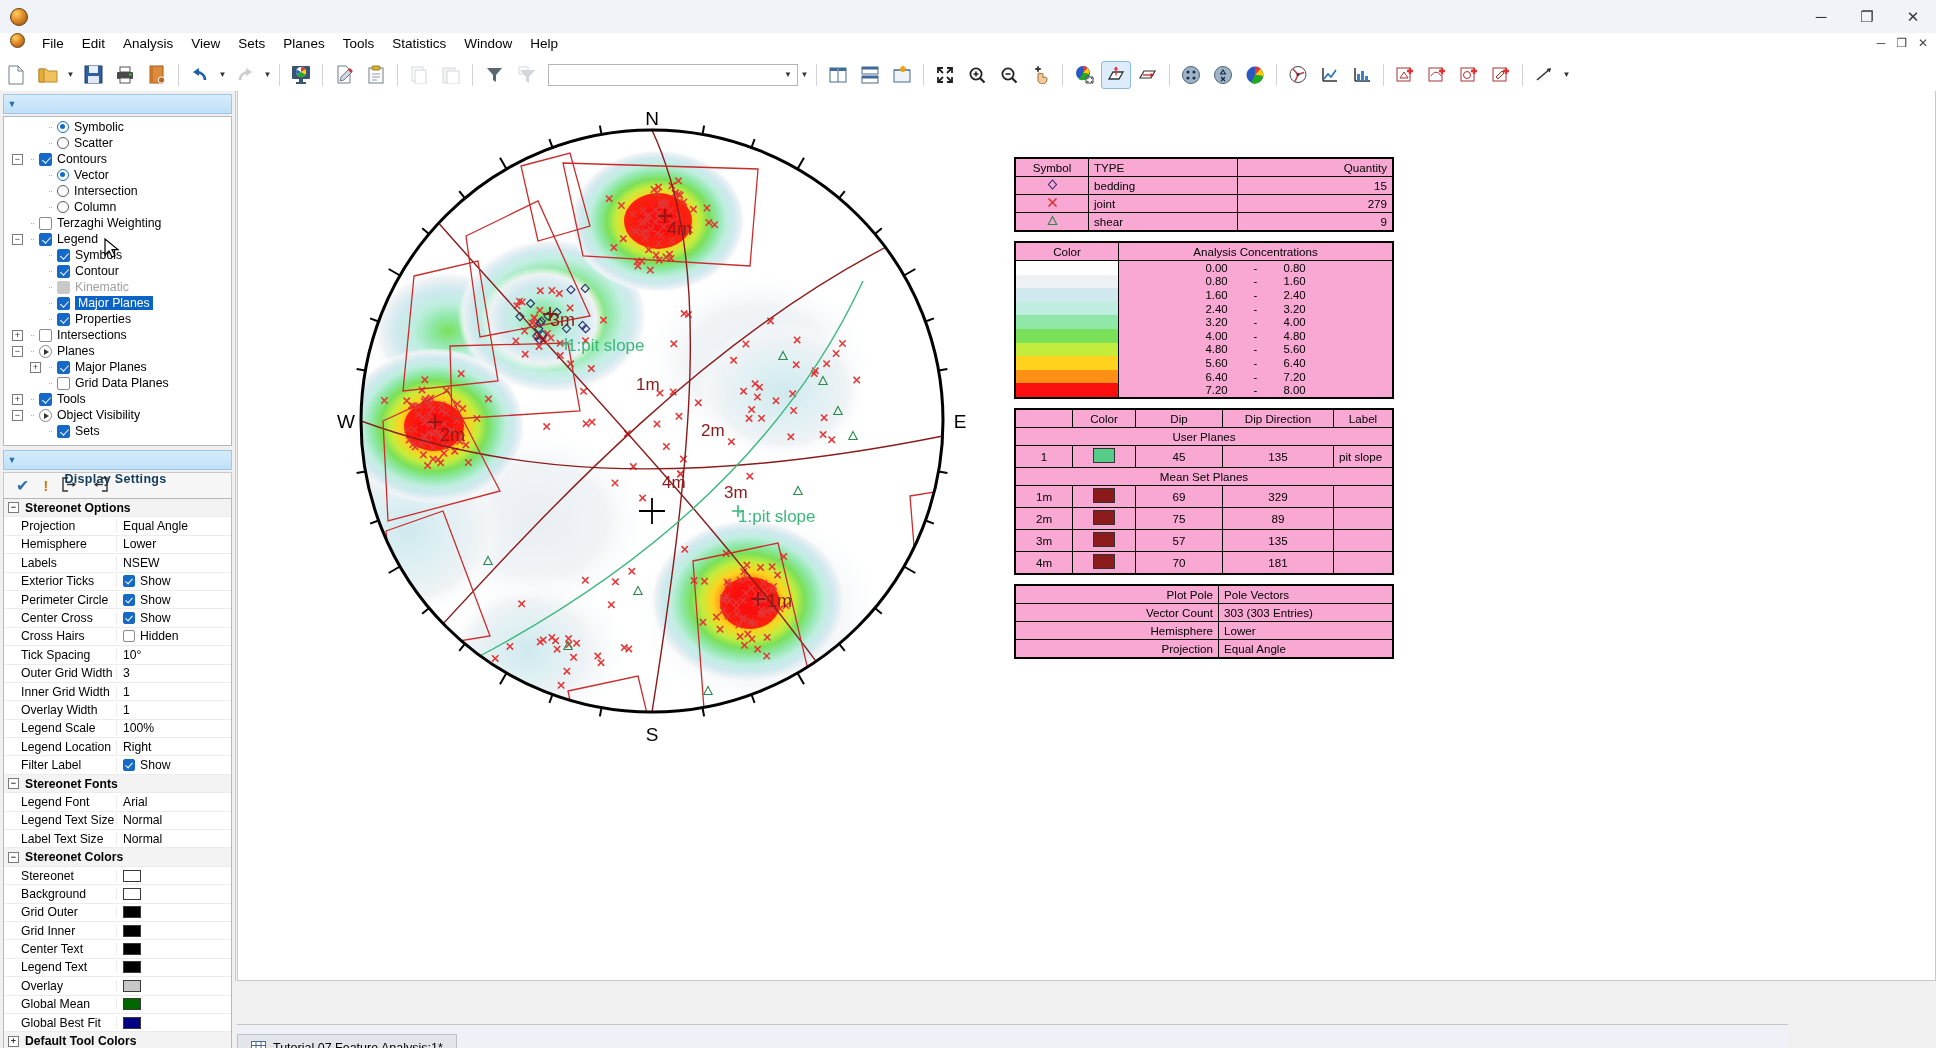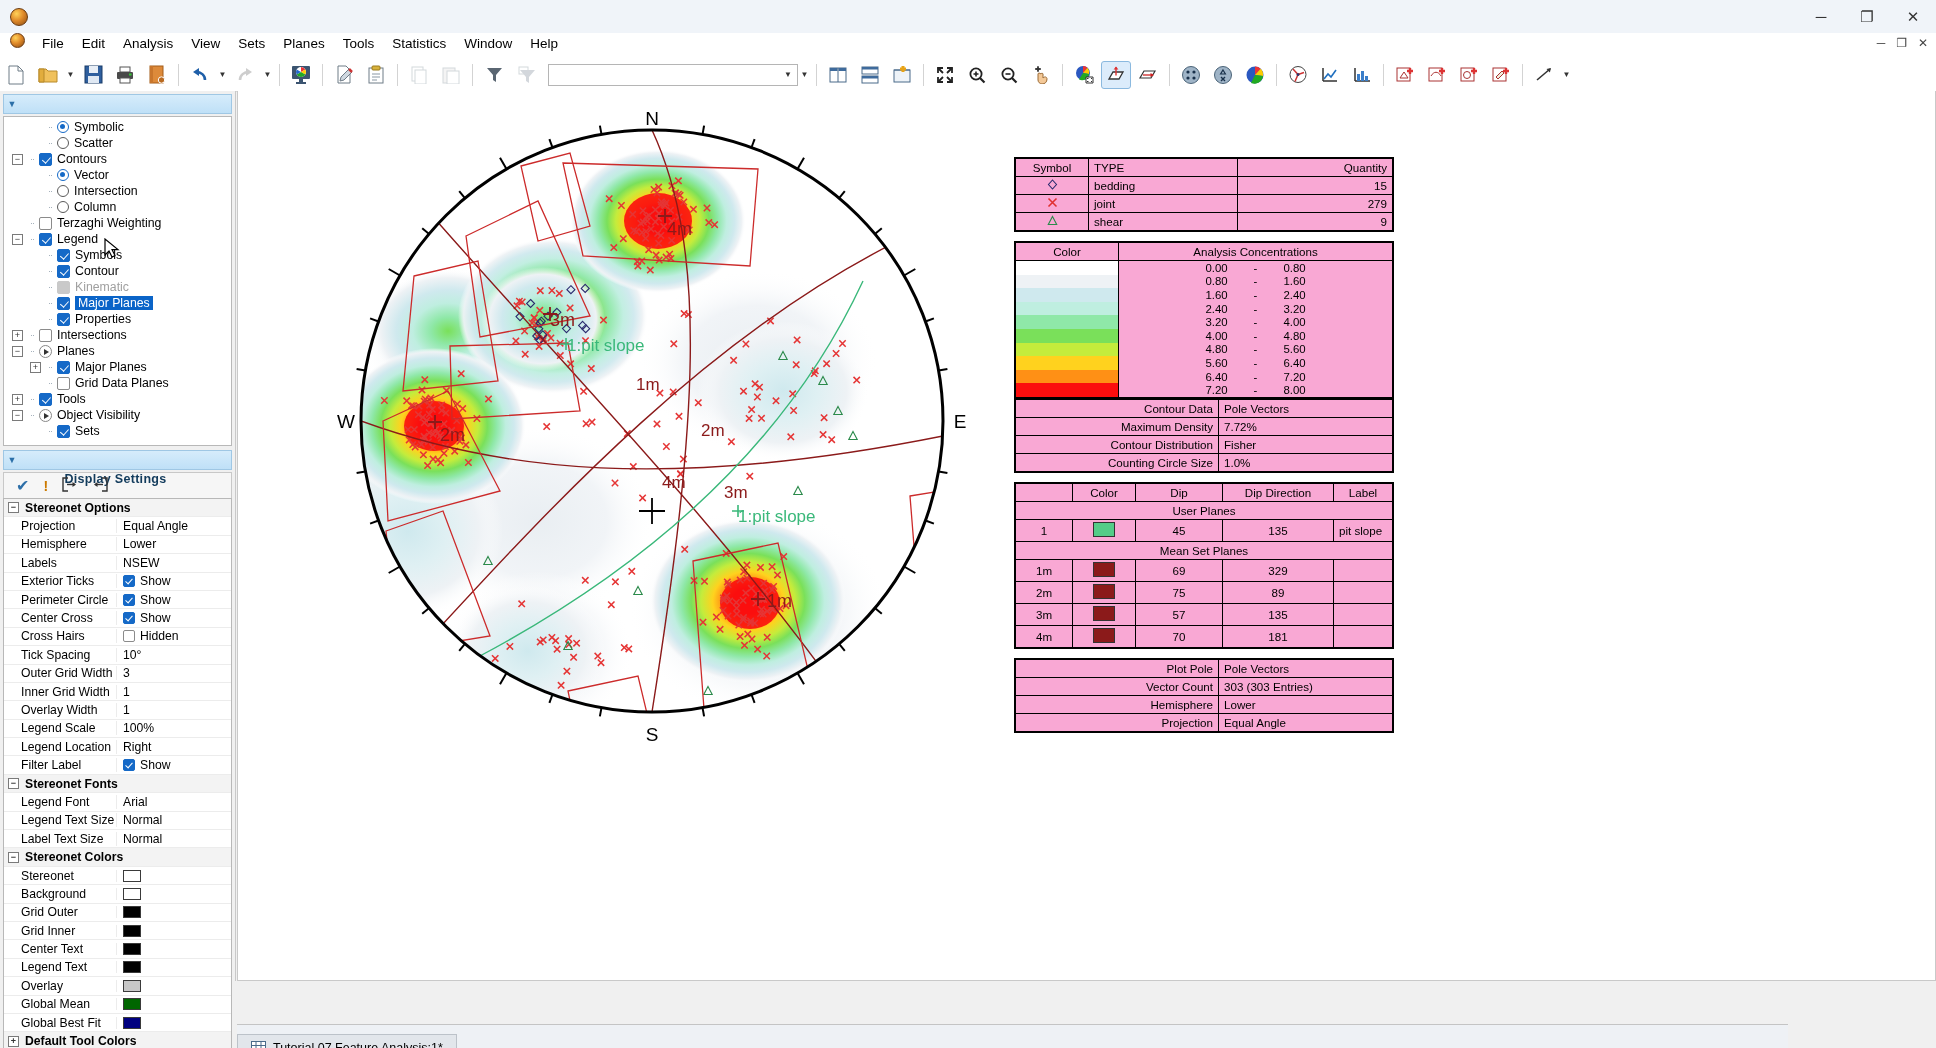--- a/index.html
+++ b/index.html
@@ -1386,40 +1386,20 @@
                   <span>7.20</span>
                   <span>-</span>
                   <span>8.00</span>
                 </div>
               </div>
             </td>
       </tr>
         </tbody>
     </table>
 
-    <table class="lg" style="border-top:none">
-        <tbody id="cprops">
-          <tr>
-            <td class="rgt bold" style="width:192px">Contour Data</td>
-            <td>Pole Vectors</td>
-          </tr>
-          <tr>
-            <td class="rgt bold" style="width:192px">Maximum Density</td>
-            <td>7.72%</td>
-          </tr>
-          <tr>
-            <td class="rgt bold" style="width:192px">Contour Distribution</td>
-            <td>Fisher</td>
-          </tr>
-          <tr>
-            <td class="rgt bold" style="width:192px">Counting Circle Size</td>
-            <td>1.0%</td>
-          </tr>
-        </tbody>
-      </table>
 
     <div class="gapt"></div>
 
     <table class="lg">
       <thead>
           <tr>
         <th style="width:46px"></th>
         <th class="ctr" style="width:52px">Color</th>
         <th class="ctr" style="width:76px">Dip</th>
         <th class="ctr" style="width:100px">Dip Direction</th>

